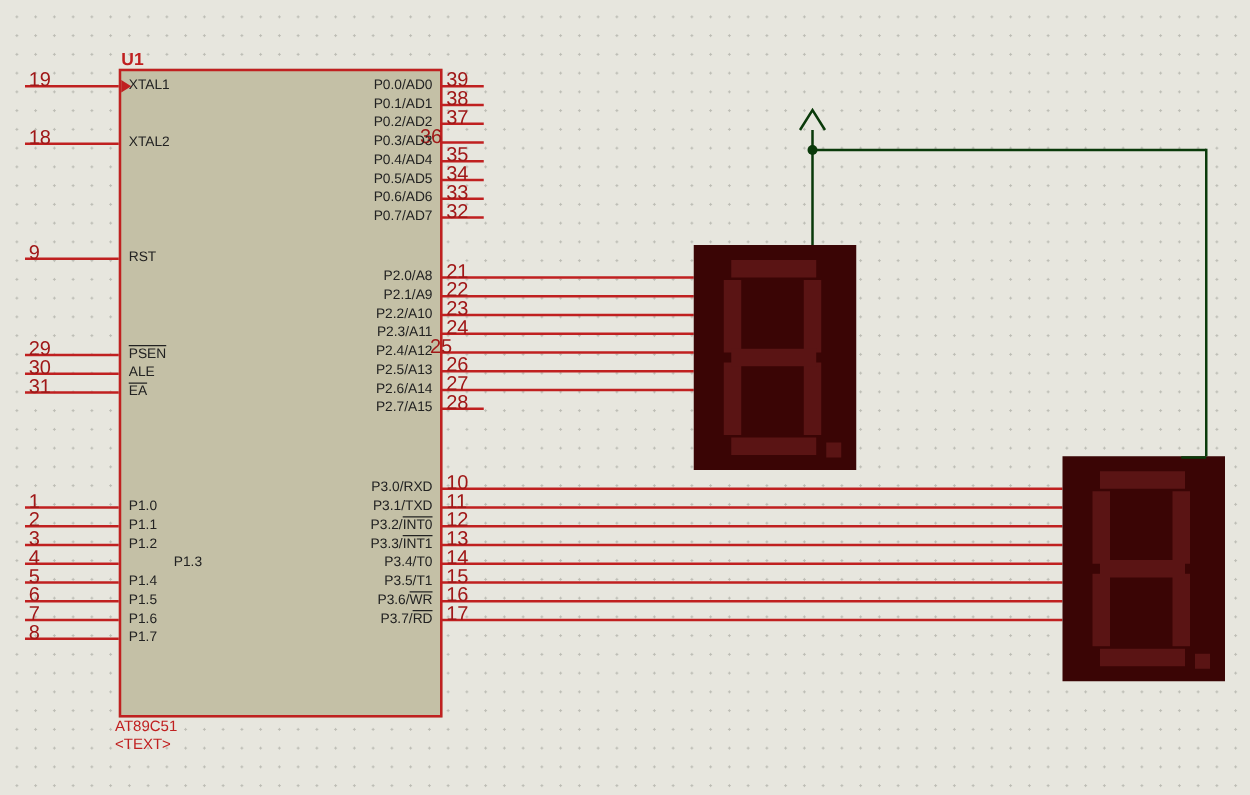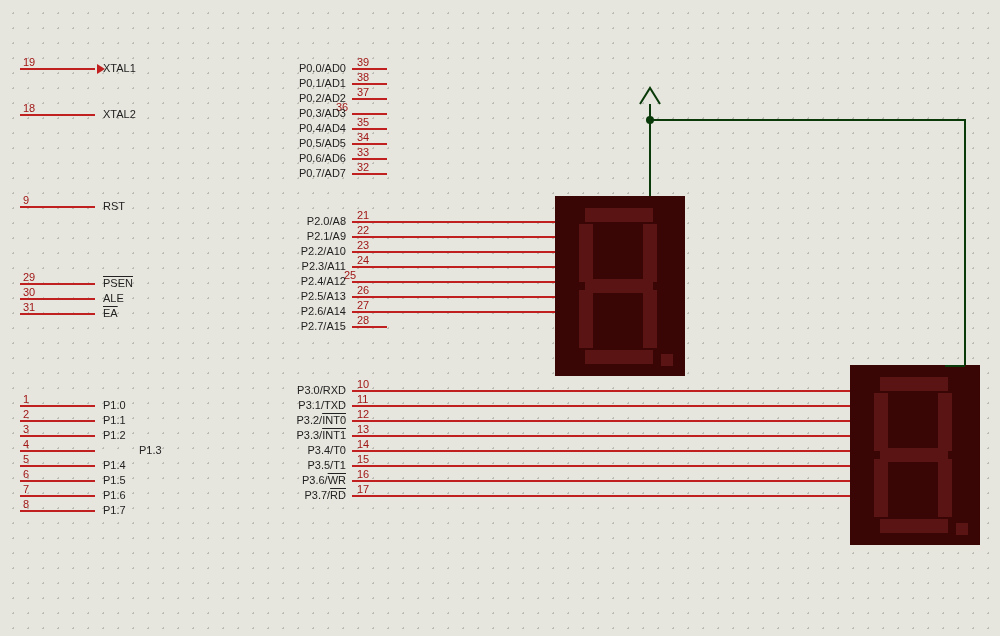--- a/index.html
+++ b/index.html
@@ -52,21 +52,21 @@
   }
   .pin-label-right {
     position: absolute;
     right: 4px;
     font-size: 11px;
     color: #222;
     text-align: right;
   }
   .pin-num {
     position: absolute;
-    font-size: 11px;
+    font-size: 16px;
     color: #a01818;
   }
   .wire {
     position: absolute;
     background: #c02020;
   }
   .wire-h { height: 1.5px; }
   .wire-v { width: 1.5px; }
   .wire-dark { background: #0a3a0a; }
   .pin-dash {
@@ -89,20 +89,27 @@
   .overline {
     text-decoration: overline;
   }
 </style>
 </head>
 <body>
 
 <div class="canvas">
   <div class="grid"></div>
 
+  <div class="chip" style="left:95px; top:55px; width:255px; height:515px;">
+    <div class="chip-header">U1</div>
+    <div class="chip-footer">
+      <span>AT89C51</span><br>
+      <span>&lt;TEXT&gt;</span>
+    </div>
+  </div>
 
   <div id="left-pins"></div>
 
   <div id="right-pins"></div>
 
   <div id="displays"></div>
 
   <div id="power"></div>
 
 <div class="pin-dash" style="left: 20px; top: 68px; width: 75px;"></div>

